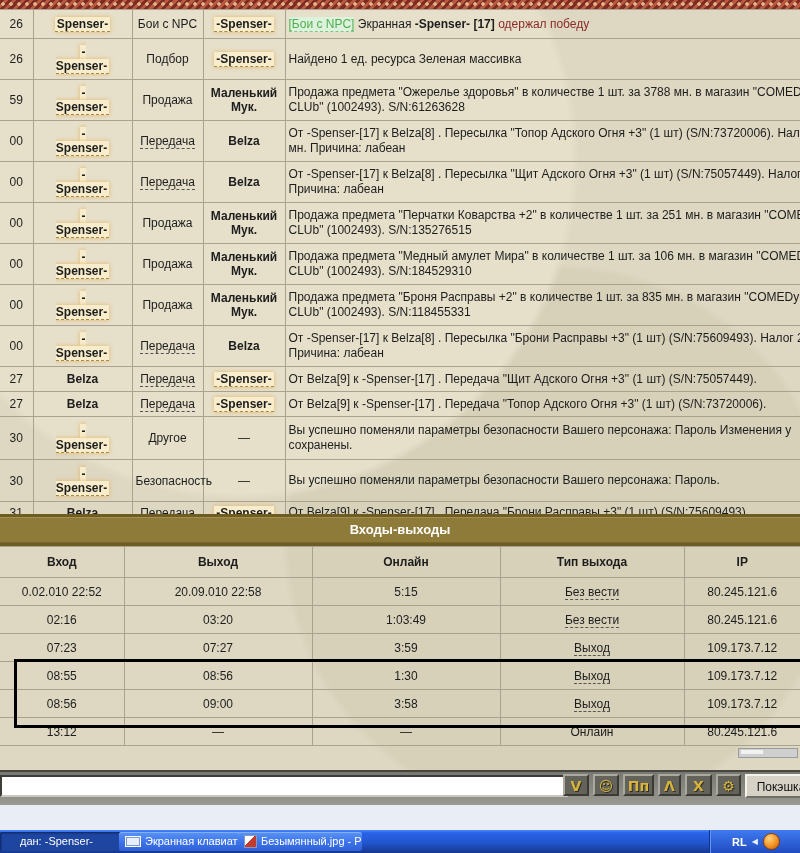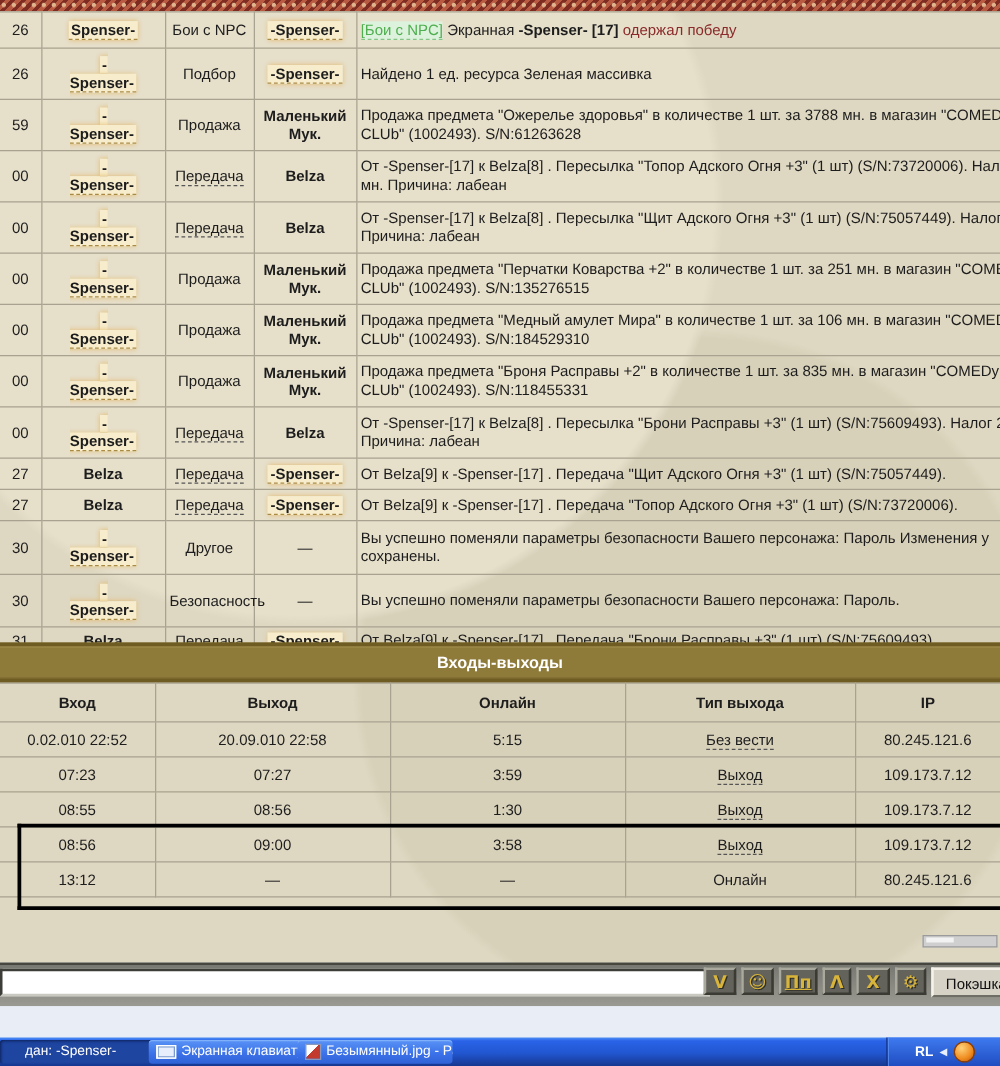--- a/index.html
+++ b/index.html
@@ -327,20 +327,27 @@
     </thead>
   <tbody id="inout-body">
       <tr>
         <td>0.02.010 22:52</td>
         <td>20.09.010 22:58</td>
         <td>5:15</td>
         <td><span class="dotted-link">Без вести</span></td>
         <td>80.245.121.6</td>
       </tr>
       <tr>
+        <td>02:16</td>
+        <td>03:20</td>
+        <td>1:03:49</td>
+        <td><span class="dotted-link">Без вести</span></td>
+        <td>80.245.121.6</td>
+      </tr>
+      <tr>
         <td>07:23</td>
         <td>07:27</td>
         <td>3:59</td>
         <td><span class="dotted-link">Выход</span></td>
         <td>109.173.7.12</td>
       </tr>
       <tr>
         <td>08:55</td>
         <td>08:56</td>
         <td>1:30</td>
@@ -368,21 +375,21 @@
 
 <div class="mini-scrollbar">
     <div class="thumb"></div>
   </div>
 
 <div class="chat-strip">
   <input class="chat-input" type="text" value="" style="">
   <div id="chat-buttons">
       <button class="gold-btn" style="left: 563px; width: 26px;">V</button>
       <button class="gold-btn" style="left: 593px; width: 26px;">☺</button>
-      <button class="gold-btn" style="left: 623px; width: 31px; text-decoration: underline;">Пп</button>
+      <button class="gold-btn" style="left: 623px; width: 31px;">Пп</button>
       <button class="gold-btn" style="left: 658px; width: 23px;">Λ</button>
       <button class="gold-btn" style="left: 685px; width: 27px;">Х</button>
       <button class="gold-btn" style="left: 716px; width: 25px;">⚙</button>
     </div>
   <button class="action-btn">Покэшка</button>
 </div>
 
 <div class="below-strip"></div>
 
 <div class="taskbar">

